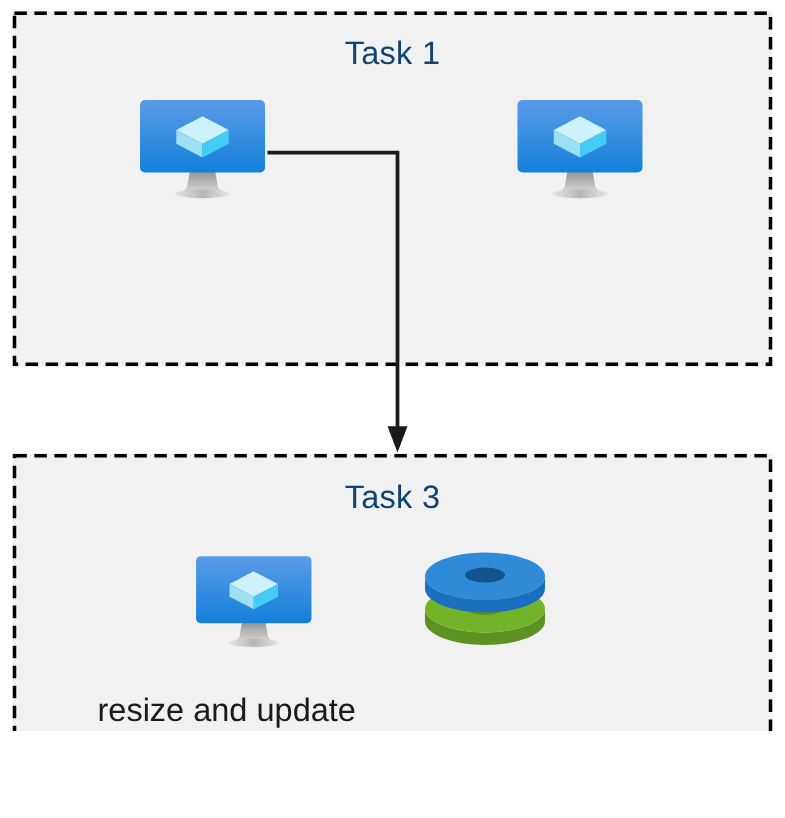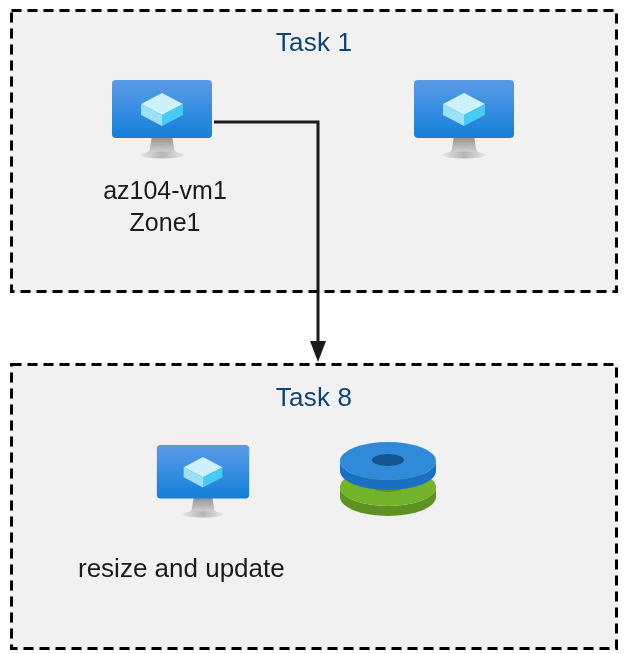--- a/index.html
+++ b/index.html
@@ -7,21 +7,21 @@
     padding: 0;
     background: #ffffff;
   }
   body {
     font-family: "Liberation Sans", sans-serif;
     -webkit-font-smoothing: antialiased;
   }
   #canvas {
     position: relative;
     width: 628px;
-    height: 654px;
+    height: 585px;
     background: #ffffff;
     overflow: hidden;
   }
 
   
   .task-box {
     position: absolute;
     background: #f1f1f1;
     box-sizing: border-box;
   }
@@ -141,22 +141,20 @@
       <rect x="2" y="2" width="100" height="58" rx="4" ry="4" fill="url(#scr1)"></rect>
 
       <g>
         <polygon points="52,15 73,26 52,37 31,26" fill="#cdf2fc"></polygon>
         <polygon points="31,26 52,37 52,48 31,37" fill="#9ce0f4"></polygon>
         <polygon points="73,26 73,37 52,48 52,37" fill="#45ccf5"></polygon>
       </g>
     </svg>
   </div>
 
-  <div class="node-label" id="vm1-label">az104-vm1
-Zone1</div>
 
   <div class="vm-icon" id="vm2-icon">
     <svg width="104" height="82" viewBox="0 0 104 82">
       <defs>
         <linearGradient id="scr2" x1="0" y1="0" x2="0" y2="1">
           <stop offset="0%" stop-color="#5b9be8"></stop>
           <stop offset="100%" stop-color="#1380da"></stop>
         </linearGradient>
         <linearGradient id="stand2" x1="0" y1="0" x2="0" y2="1">
           <stop offset="0%" stop-color="#8e8e8e"></stop>
@@ -179,21 +177,21 @@
     </svg>
   </div>
 
 
   <div class="task-box" id="task2-box">
     <svg class="dash-border" width="608" height="287" viewBox="0 0 608 287">
       <rect x="1.5" y="1.5" width="605" height="284" fill="none" stroke="#000000" stroke-width="3" stroke-dasharray="10 6" stroke-linecap="butt"></rect>
     </svg>
   </div>
 
-  <div class="task-title" id="task2-title">Task 8</div>
+  <div class="task-title" id="task2-title">Task 3</div>
 
   <div class="vm-icon" id="vm3-icon">
     <svg width="96" height="76" viewBox="0 0 104 82">
       <defs>
         <linearGradient id="scr3" x1="0" y1="0" x2="0" y2="1">
           <stop offset="0%" stop-color="#5b9be8"></stop>
           <stop offset="100%" stop-color="#1380da"></stop>
         </linearGradient>
         <linearGradient id="stand3" x1="0" y1="0" x2="0" y2="1">
           <stop offset="0%" stop-color="#8e8e8e"></stop>

